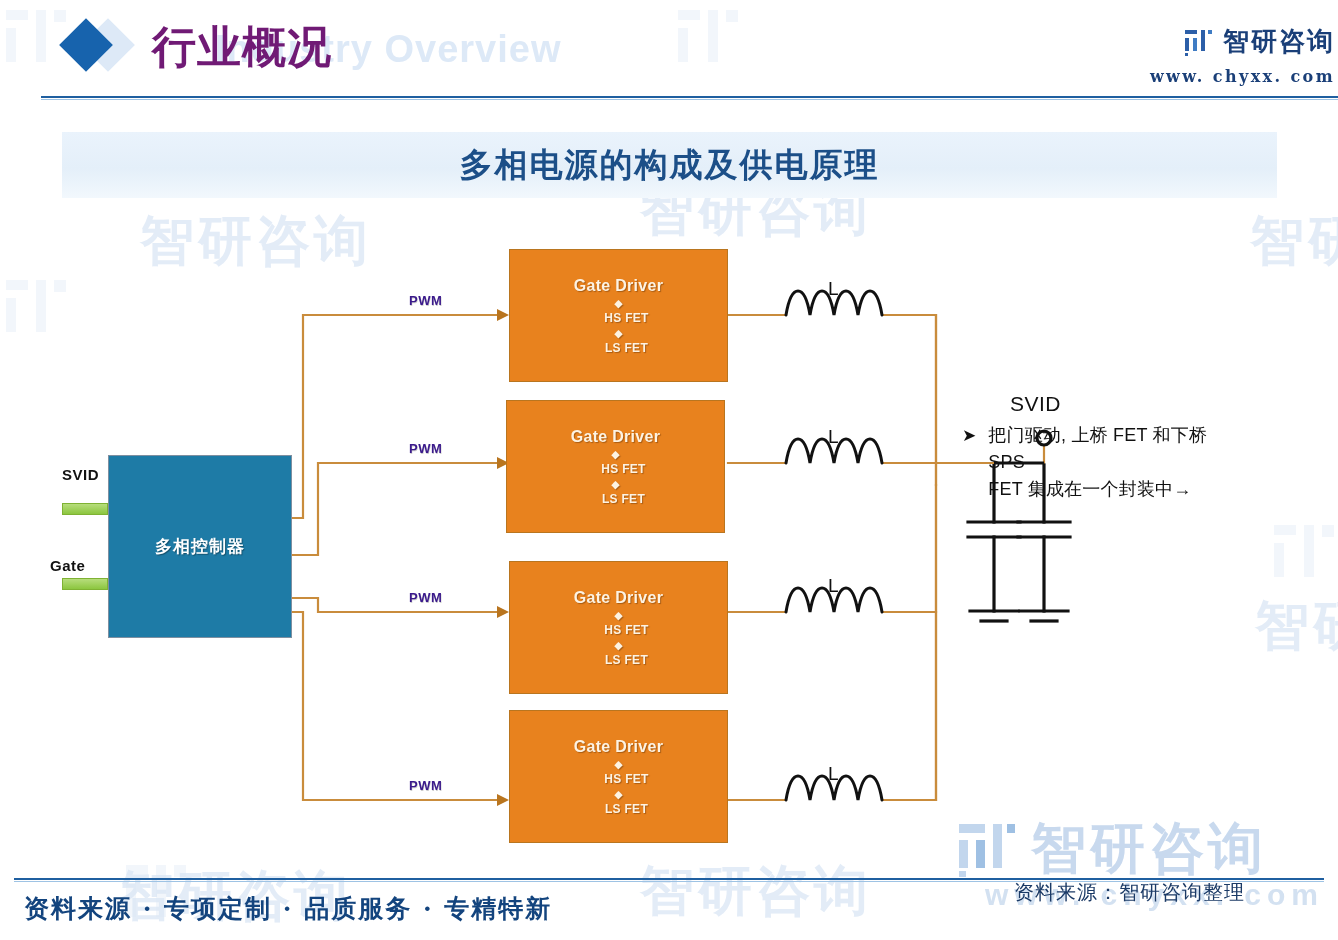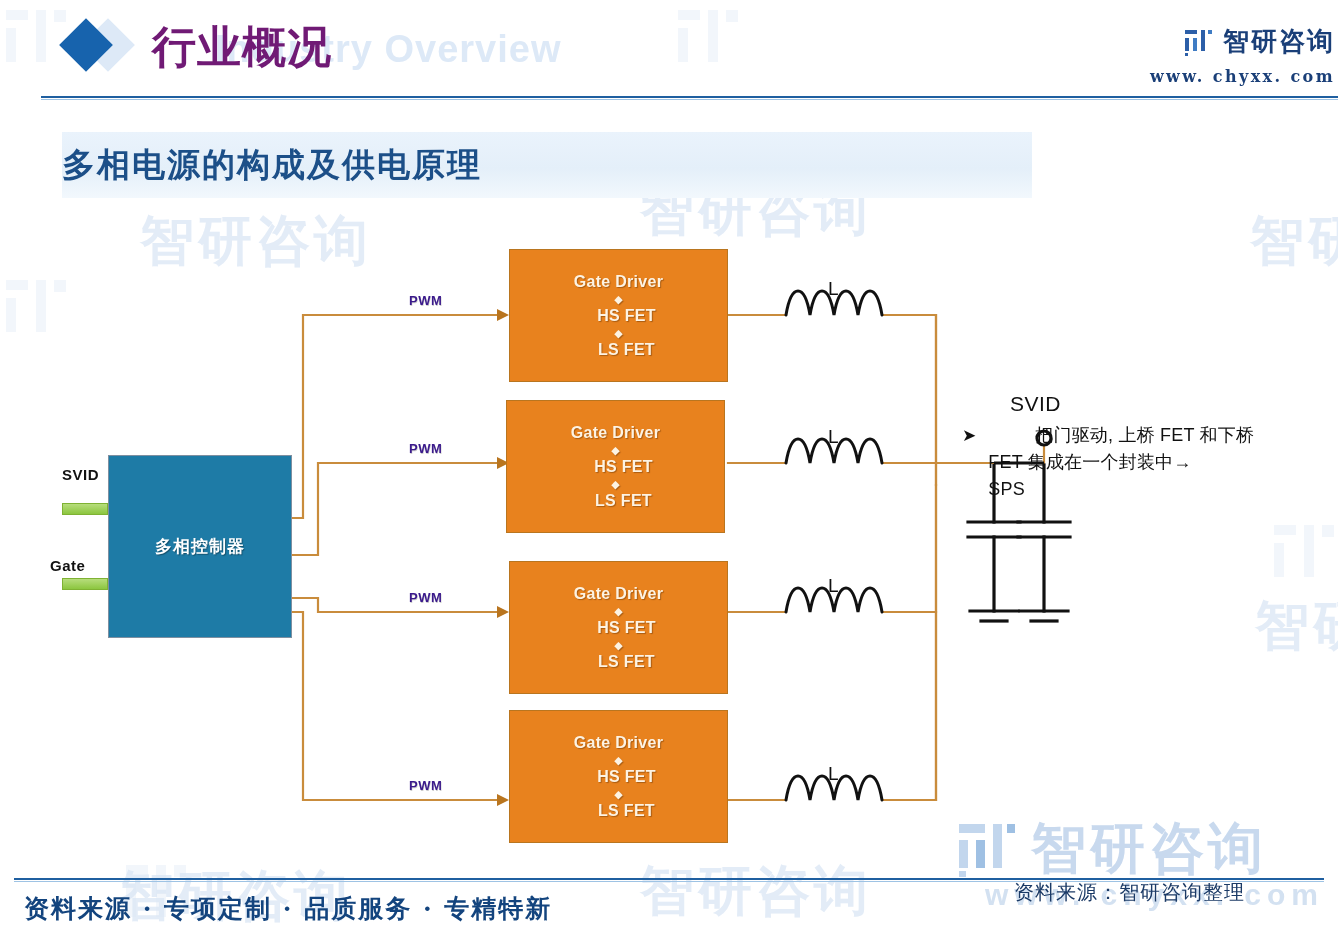--- a/index.html
+++ b/index.html
@@ -112,25 +112,25 @@
     color: #1a3f78;
     letter-spacing: 2.4px;
     white-space: nowrap;
     font-family: "DejaVu Serif", "Liberation Serif", serif;
   }
 
   
   #title-banner {
     position: absolute;
     left: 62px; top: 132px;
-    width: 970px; height: 66px;
+    width: 1215px; height: 66px;
     background: linear-gradient(180deg, #eaf3fc 0%, #e4eff9 55%, #f2f8fd 100%);
     display: flex;
     align-items: center;
-    justify-content: flex-start;
+    justify-content: center;
   }
   #title-banner .banner-text {
     font-size: 33px;
     font-weight: bold;
     color: #1c4f88;
     letter-spacing: 2px;
     white-space: nowrap;
     font-family: "DejaVu Serif", "Liberation Serif", serif;
   }
 
@@ -185,21 +185,21 @@
     color: #fdf3e3;
     display: flex;
     flex-direction: column;
     align-items: center;
     justify-content: center;
     gap: 2px;
     text-shadow: 1px 1px 1px rgba(90,45,0,.45);
   }
   .gd-title { font-size: 16px; font-weight: bold; letter-spacing: .3px; }
   .gd-sep { font-size: 11px; line-height: 12px; }
-  .gd-line { font-size: 16px; font-weight: bold; letter-spacing: .3px; margin-left: 16px; }
+  .gd-line { font-size: 12px; font-weight: bold; letter-spacing: .3px; margin-left: 16px; }
 
   
   .pwm-label {
     position: absolute;
     font-size: 13px;
     font-weight: bold;
     color: #3b1a8c;
     letter-spacing: .5px;
     text-shadow: .5px .5px 0 rgba(0,0,0,.2);
     padding-left: 28px;
@@ -493,23 +493,23 @@
     <div class="l-label" style="left:828px; top:78px;">L</div>
     <div class="l-label" style="left:828px; top:226px;">L</div>
     <div class="l-label" style="left:828px; top:375px;">L</div>
     <div class="l-label" style="left:828px; top:563px;">L</div>
 
     <div class="vcore-label" style="left:1010px; top:192px;">SVID</div>
 
     <div class="annotation">
       <span class="bullet">➤</span>
       <span class="atext">
-        <span style="display: block; margin-left: 47px;">把门驱动, 上桥 FET 和下桥</span>
+        <span style="display: block;">把门驱动, 上桥 FET 和下桥</span>
+        <span style="display: block;">SPS</span>
         <span style="display: block;">FET 集成在一个封装中→</span>
-        <span style="display: block;">SPS</span>
       </span>
     </div>
   </div>
 
   <div id="big-wm">
     <svg width="62" height="62" viewBox="0 0 62 62">
       <rect x="4" y="6" width="26" height="9" fill="#c2d6ed"></rect>
       <rect x="4" y="22" width="9" height="28" fill="#c2d6ed"></rect>
       <rect x="21" y="22" width="9" height="28" fill="#9fc0e3"></rect>
       <rect x="38" y="6" width="9" height="44" fill="#c2d6ed"></rect>

